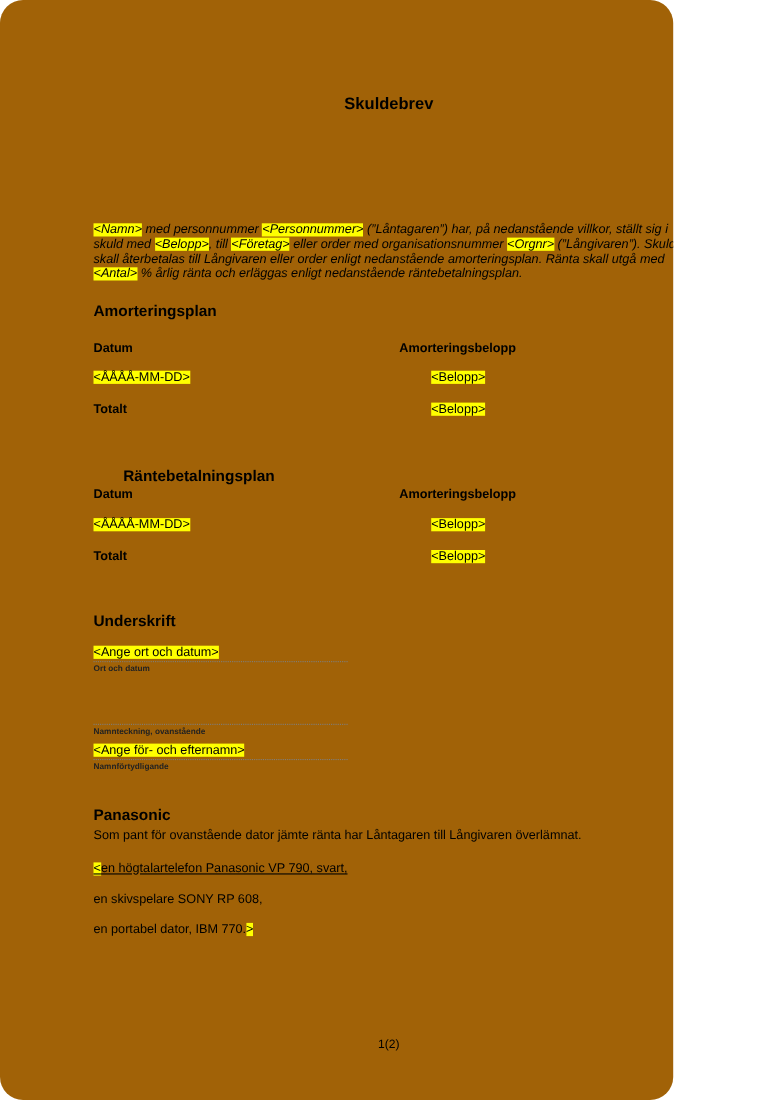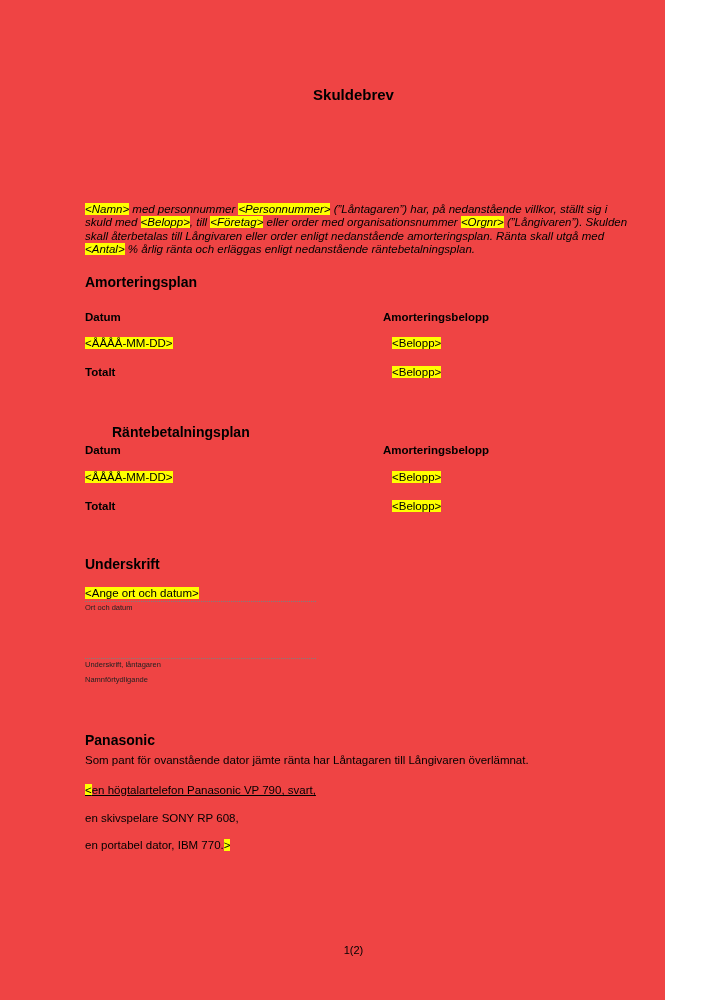--- a/index.html
+++ b/index.html
@@ -1,44 +1,45 @@
 <!DOCTYPE html>
 <html><head>
 <meta charset="utf-8">
 <style>
   html,body{margin:0;padding:0;background:#ffffff;}
   .page{
     position:relative;
-    width:665px;height:1000px;
-    background:#ef4444;
+    width:612px;height:1000px;
+    background:#a16207;
     font-family:"Liberation Sans","DejaVu Sans",sans-serif;
     color:#000;
     overflow:hidden;
+    border-radius:21px;
   }
   .doc-title{
     position:absolute;top:86px;left:0;width:707px;
     text-align:center;font-size:15px;font-weight:bold;
   }
   .intro{
     position:absolute;left:85px;top:203px;width:545px;
     font-size:11.5px;line-height:13.4px;font-style:italic;
   }
   .hl{background:#ffff00;}
   .section-heading{
     position:absolute;left:85px;
     font-size:14px;font-weight:bold;
   }
   .row{position:absolute;left:85px;width:545px;font-size:11.5px;}
-  .col2{position:absolute;left:278px;top:0;margin-left:20px;}
+  .col2{position:absolute;left:278px;top:0;}
   .col2-amount{position:absolute;left:307px;top:0;}
   .bold{font-weight:bold;}
   .sig-field{position:absolute;left:85px;width:231px;font-size:11.5px;}
   .sig-line{border-bottom:1px dotted #7f7f7f;}
   .sig-value{min-height:16px;line-height:16px;}
-  .sig-label{font-size:7.5px;line-height:9px;color:#222;padding-top:1px;}
+  .sig-label{font-size:7.5px;line-height:9px;color:#222;padding-top:1px;font-weight:bold;}
   .sig-spacer{height:7px;}
   .pant-intro{position:absolute;left:85px;top:754px;width:560px;font-size:11.5px;}
   .pant-item{position:absolute;left:85px;width:560px;font-size:11.5px;}
   .footer{
     position:absolute;left:0;top:944px;width:707px;
     text-align:center;font-size:11px;
   }
 </style>
 </head>
 <body>
@@ -79,24 +80,25 @@
 
   <div class="section-heading" style="top:556px;">Underskrift</div>
 
   <div class="sig-field" style="top:585px;">
     <div class="sig-value sig-line"><span class="hl">&lt;Ange ort och datum&gt;</span></div>
     <div class="sig-label">Ort och datum</div>
   </div>
 
   <div class="sig-field" style="top:651px;">
     <div class="sig-spacer sig-line"></div>
-    <div class="sig-label">Underskrift, låntagaren</div>
+    <div class="sig-label">Namnteckning, ovanstående</div>
   </div>
 
   <div class="sig-field" style="top:674px;">
+    <div class="sig-value sig-line"><span class="hl">&lt;Ange för- och efternamn&gt;</span></div>
     <div class="sig-label">Namnförtydligande</div>
   </div>
 
   <div class="section-heading" style="top:732px;">Panasonic</div>
   <div class="pant-intro">Som pant för ovanstående dator jämte ränta har Låntagaren till Långivaren överlämnat.</div>
 
   <div class="pant-item" style="top:784px;text-decoration:underline;"><span class="hl">&lt;</span><span>en högtalartelefon Panasonic VP 790, svart,</span></div>
   <div class="pant-item" style="top:812px;"><span>en skivspelare SONY RP 608,</span></div>
   <div class="pant-item" style="top:839px;"><span>en portabel dator, IBM 770.</span><span class="hl">&gt;</span></div>
 

